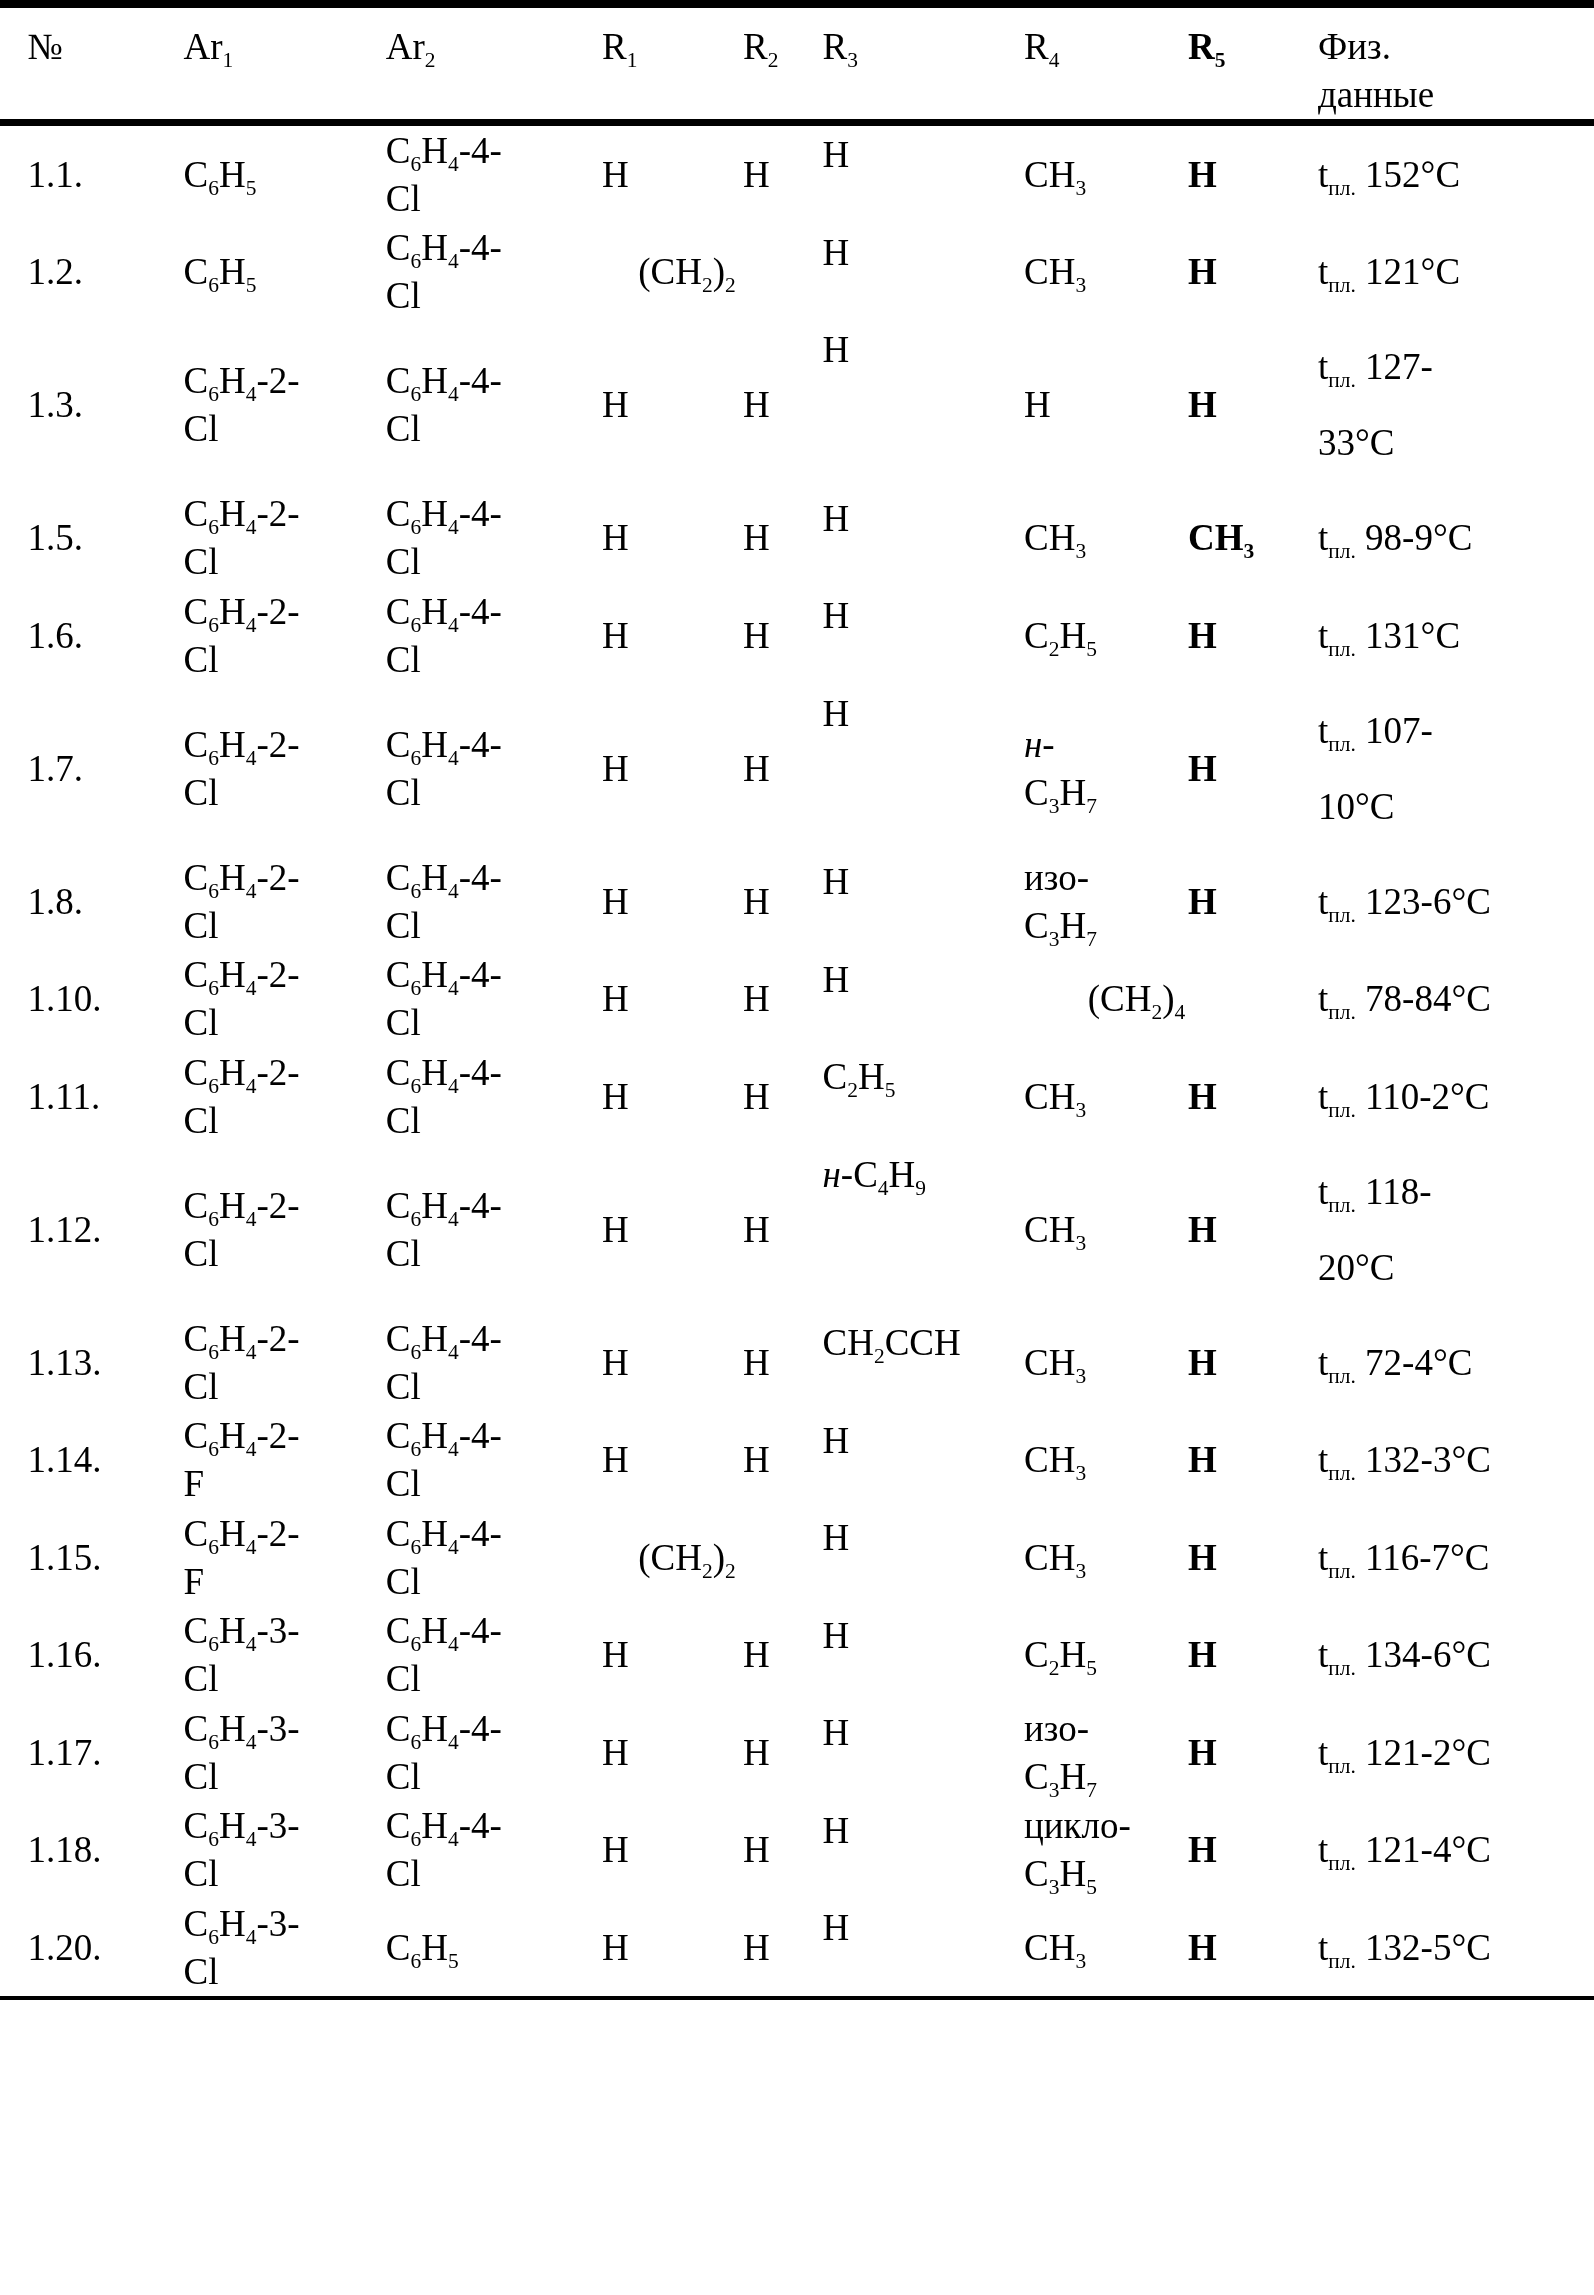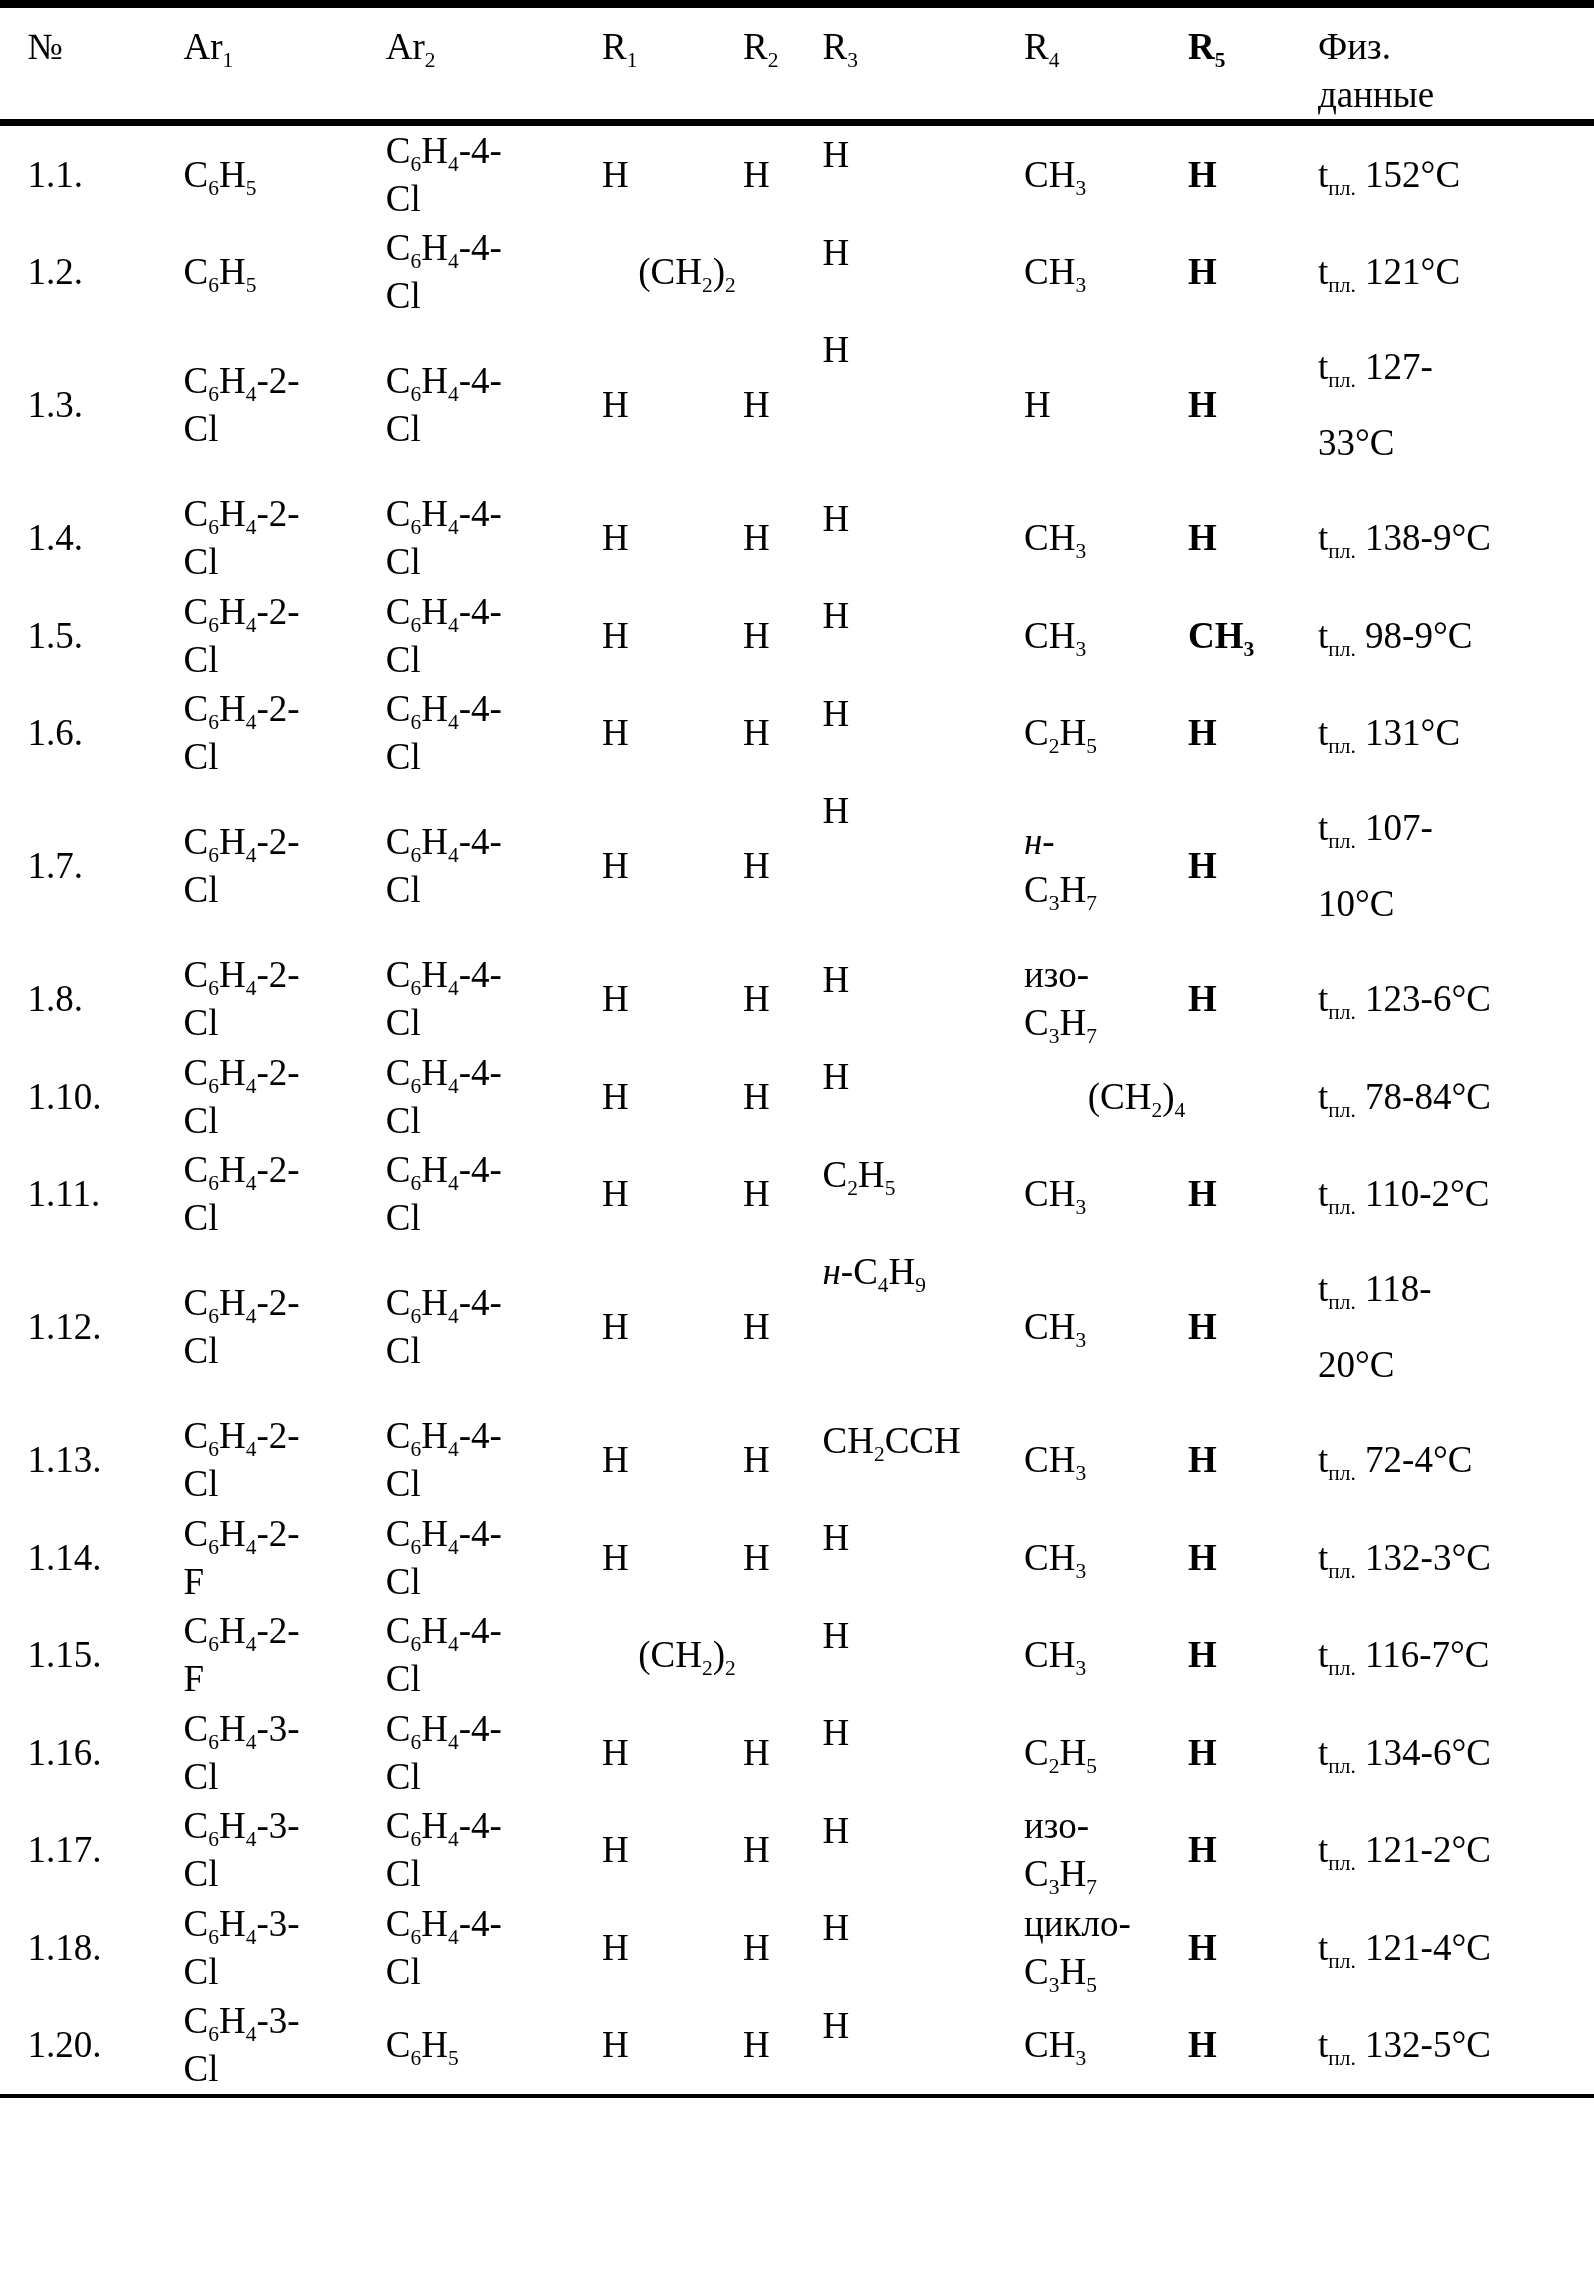--- a/index.html
+++ b/index.html
@@ -120,31 +120,20 @@
         <td class="c2">C<sub>6</sub>H<sub>4</sub>-2-<br>Cl</td>
         <td class="c3">C<sub>6</sub>H<sub>4</sub>-4-<br>Cl</td>
         <td class="c4">H</td>
         <td class="c5">H</td>
         <td class="c6 r3top">H</td>
         <td class="c7">H</td>
         <td class="c8">H</td>
         <td class="c9 phys">t<sub>пл.</sub> 127-<br>33°C</td>
       </tr>
       <tr>
-        <td class="c1">1.4.</td>
-        <td class="c2">C<sub>6</sub>H<sub>4</sub>-2-<br>Cl</td>
-        <td class="c3">C<sub>6</sub>H<sub>4</sub>-4-<br>Cl</td>
-        <td class="c4">H</td>
-        <td class="c5">H</td>
-        <td class="c6 r3top">H</td>
-        <td class="c7">CH<sub>3</sub></td>
-        <td class="c8">H</td>
-        <td class="c9 phys">t<sub>пл.</sub> 138-9°C</td>
-      </tr>
-      <tr>
         <td class="c1">1.5.</td>
         <td class="c2">C<sub>6</sub>H<sub>4</sub>-2-<br>Cl</td>
         <td class="c3">C<sub>6</sub>H<sub>4</sub>-4-<br>Cl</td>
         <td class="c4">H</td>
         <td class="c5">H</td>
         <td class="c6 r3top">H</td>
         <td class="c7">CH<sub>3</sub></td>
         <td class="c8">CH<sub>3</sub></td>
         <td class="c9 phys">t<sub>пл.</sub> 98-9°C</td>
       </tr>

